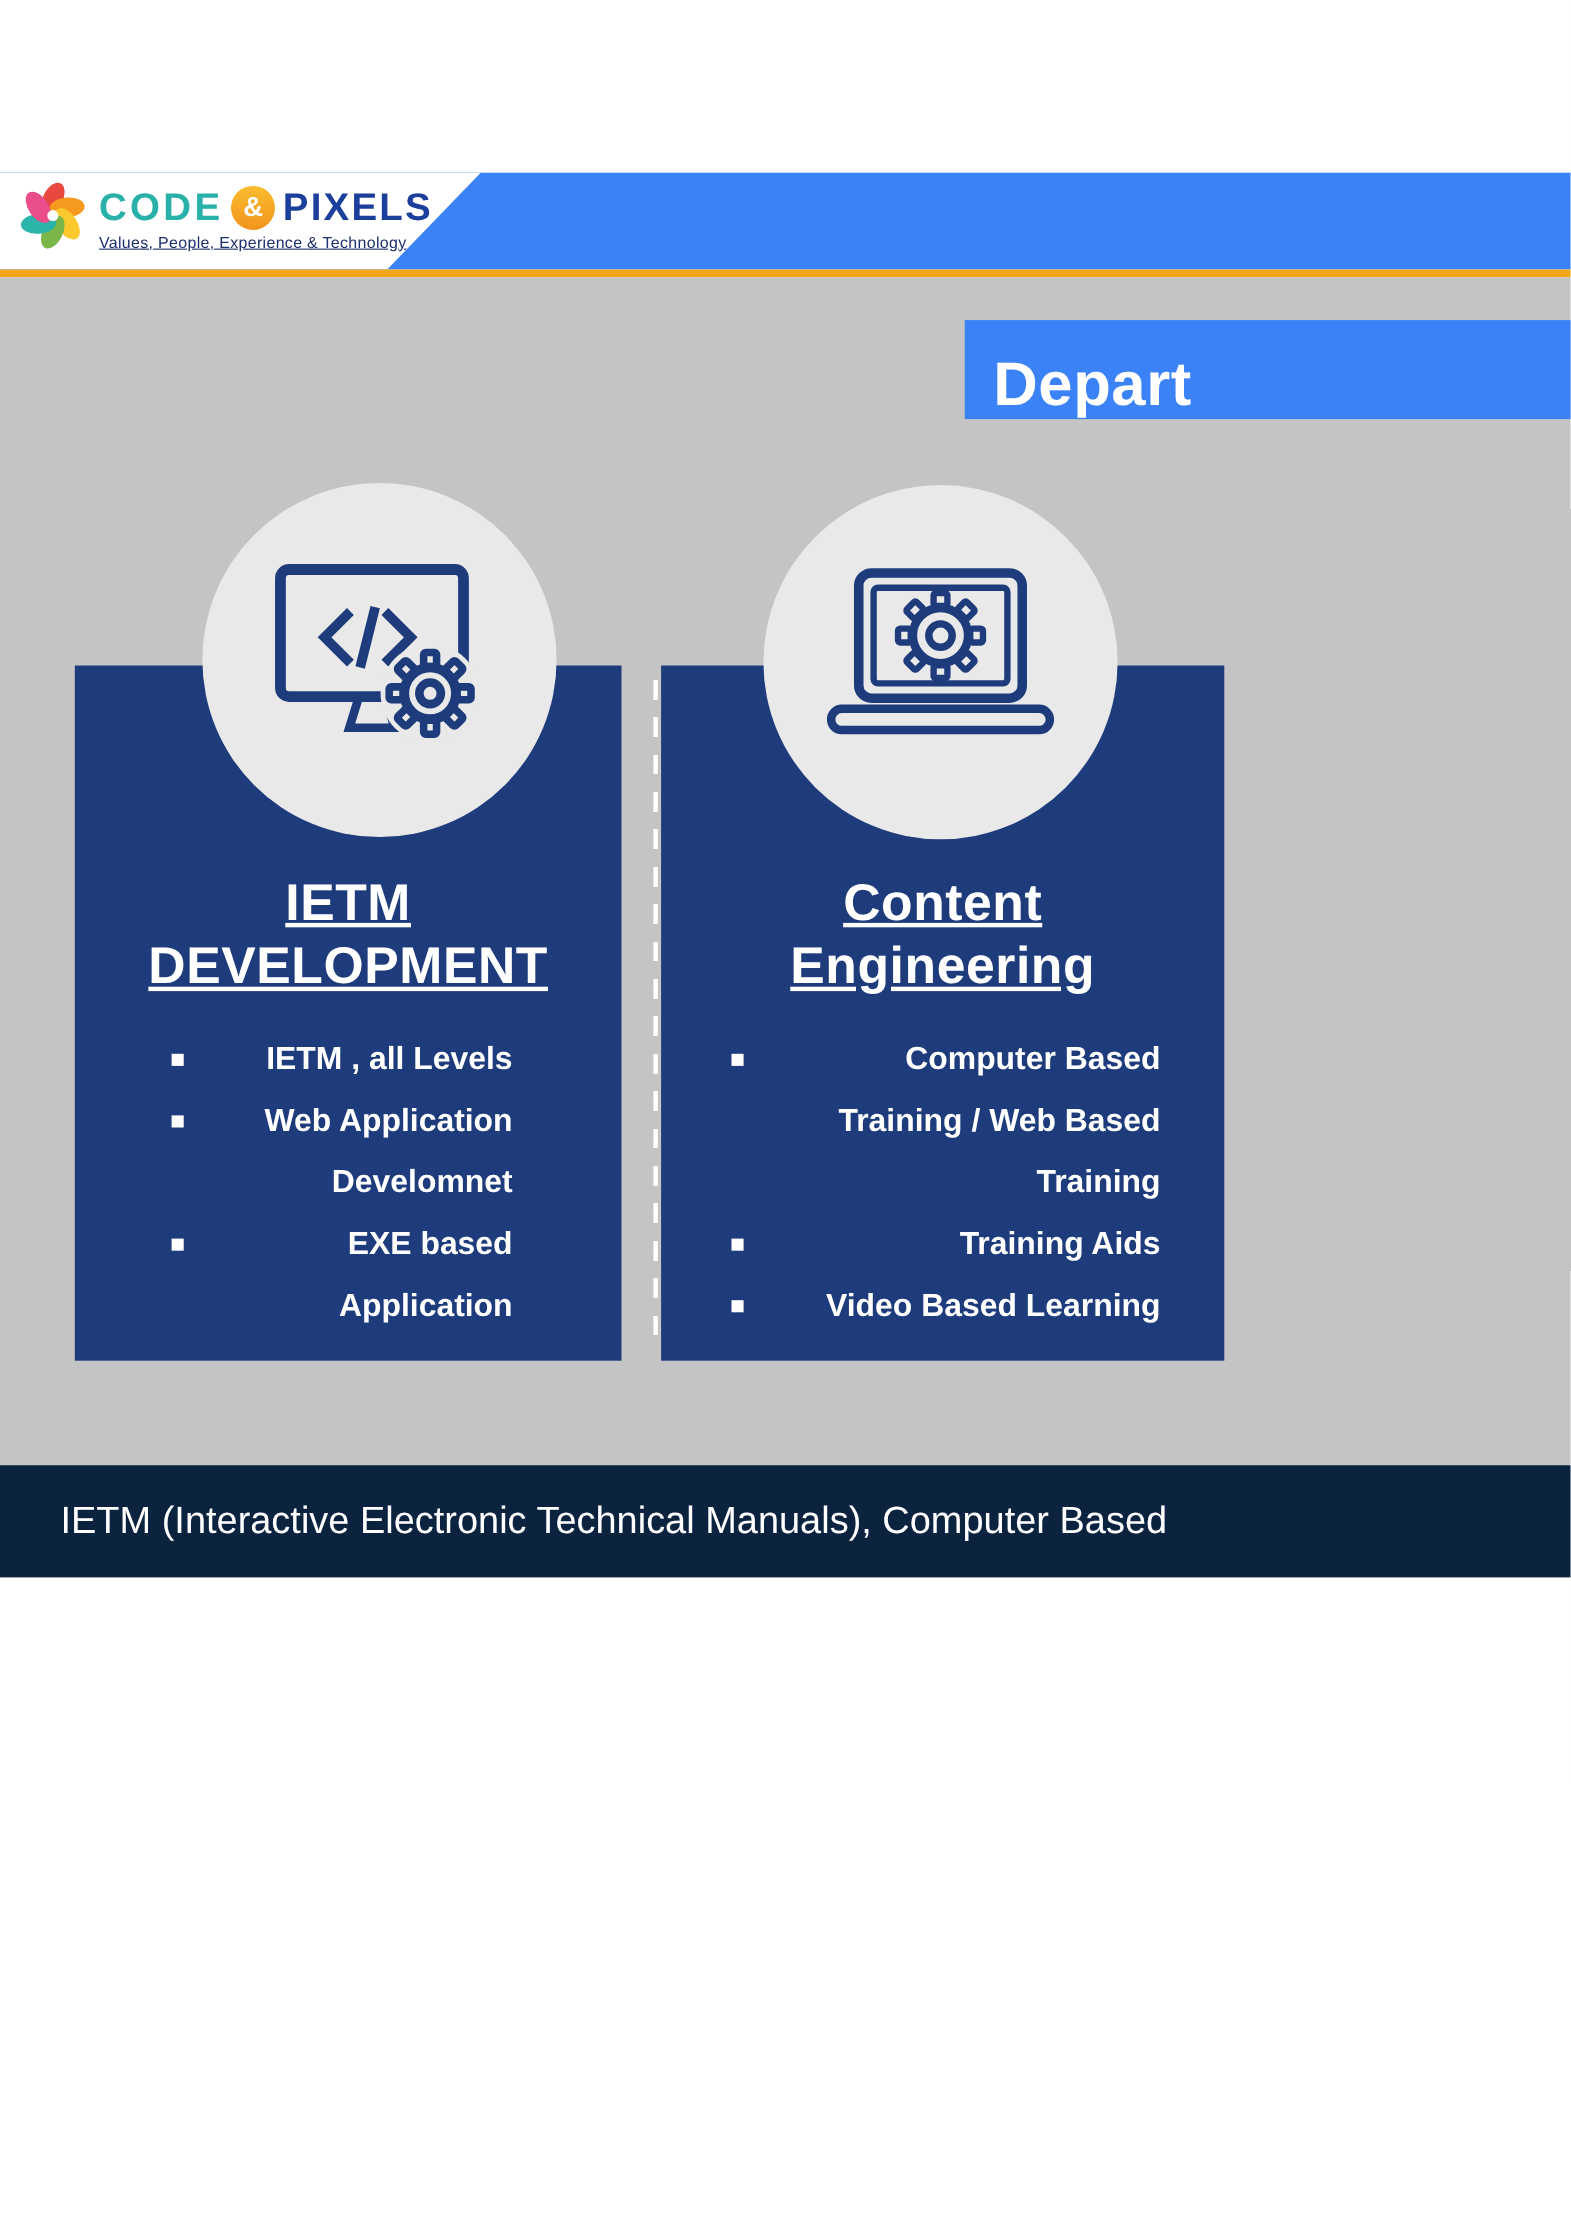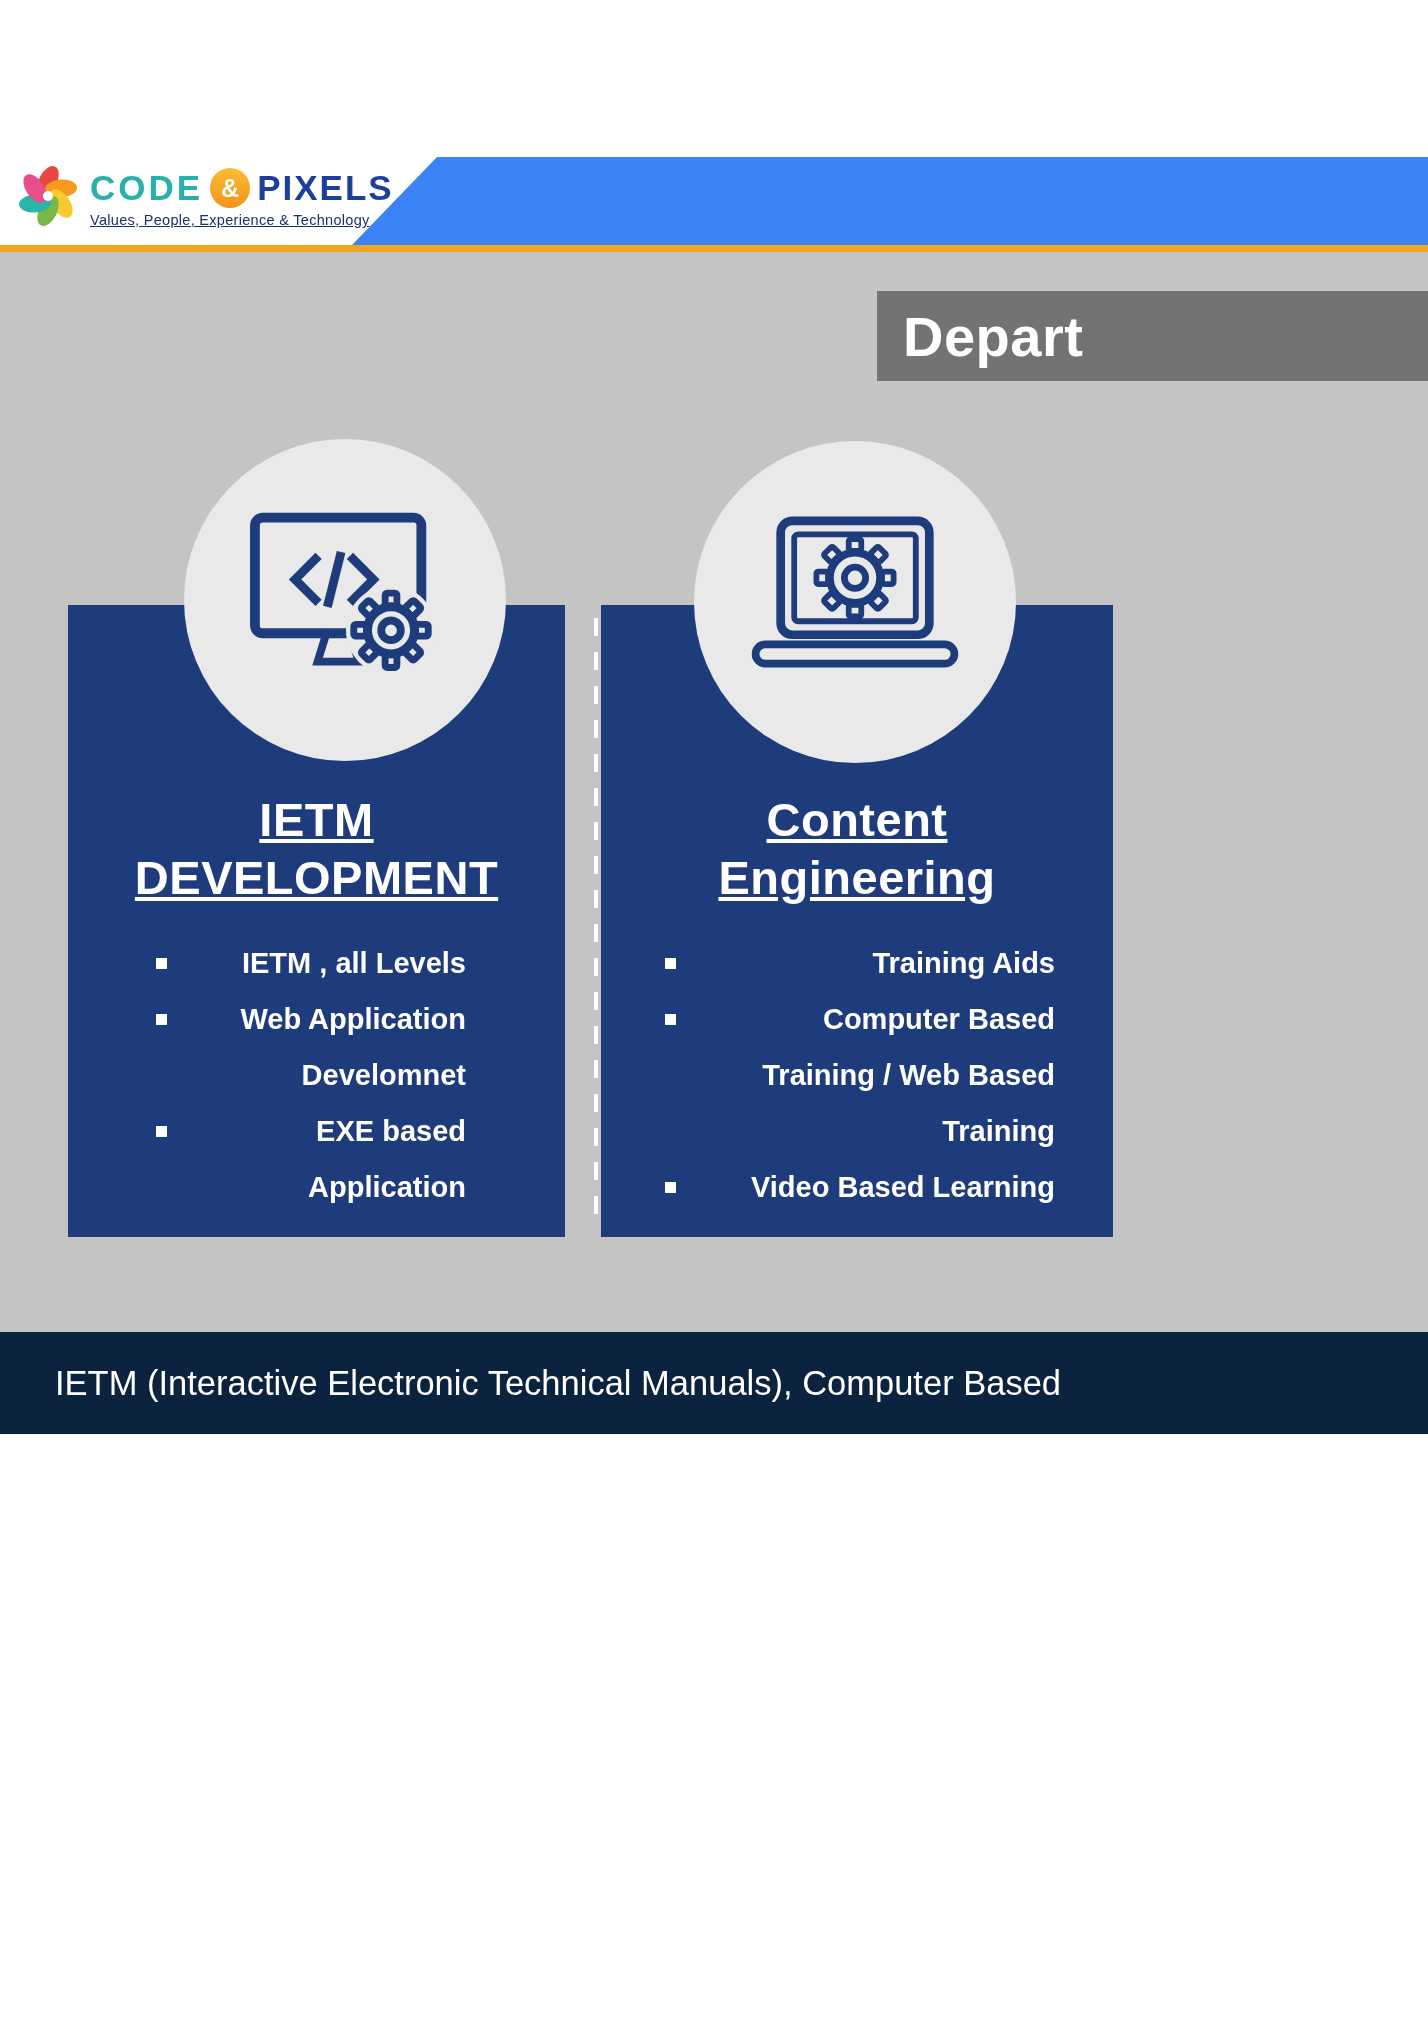--- a/index.html
+++ b/index.html
@@ -54,22 +54,22 @@
 
   
   .gray-bg {
     position: absolute; left: 0; top: 252px;
     width: 100%; height: 1080px;
     background: #c4c4c4;
   }
   .section-box {
     position: absolute; left: 877px; top: 39px;
     width: 551px; height: 90px;
-    background: #737373;
-    display: flex; align-items: center;
+    background: #3b82f6;
+    display: flex; align-items: flex-end;
     padding-left: 26px;
     color: #ffffff; font-size: 56px; font-weight: 700; letter-spacing: 0.5px;
     overflow: hidden; white-space: nowrap;
   }
 
   .panel {
     position: absolute; top: 353px; height: 632px;
     background: #1e3c7c; color: #ffffff;
   }
   .panel-left  { left: 68px;  width: 497px; }
@@ -173,22 +173,22 @@
         <li>EXE based Application</li>
       </ul>
     </section>
 
     <section class="panel panel-right">
       <h2 class="card-title">
         <span>Content</span>
         <span>Engineering</span>
       </h2>
       <ul class="bullets">
+        <li>Computer Based Training / Web Based Training</li>
         <li>Training Aids</li>
-        <li>Computer Based Training / Web Based Training</li>
         <li>Video Based Learning</li>
       </ul>
     </section>
 
     <div class="divider"></div>
 
     <div class="icon-circle circle-left">
       <span>
         <svg width="208" height="186" viewBox="0 0 210 190">
           <rect class="stroke" x="13" y="13" width="170" height="118" rx="8" stroke-width="10"></rect>

